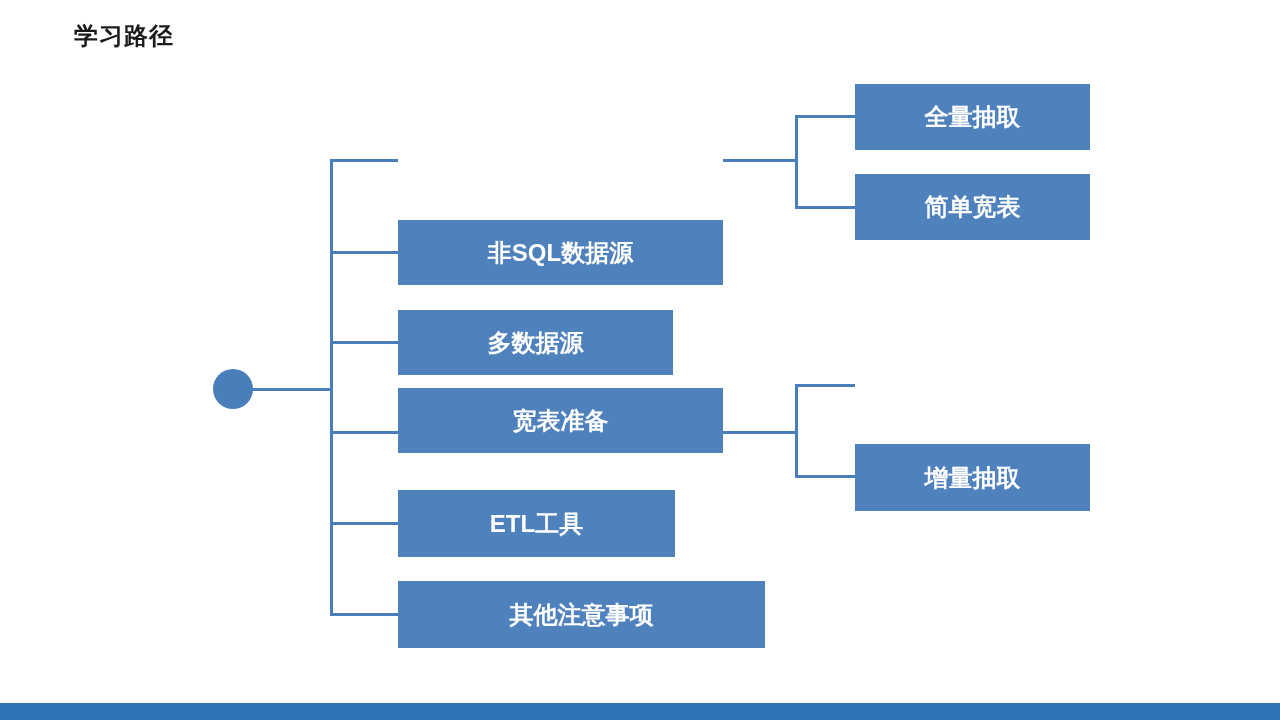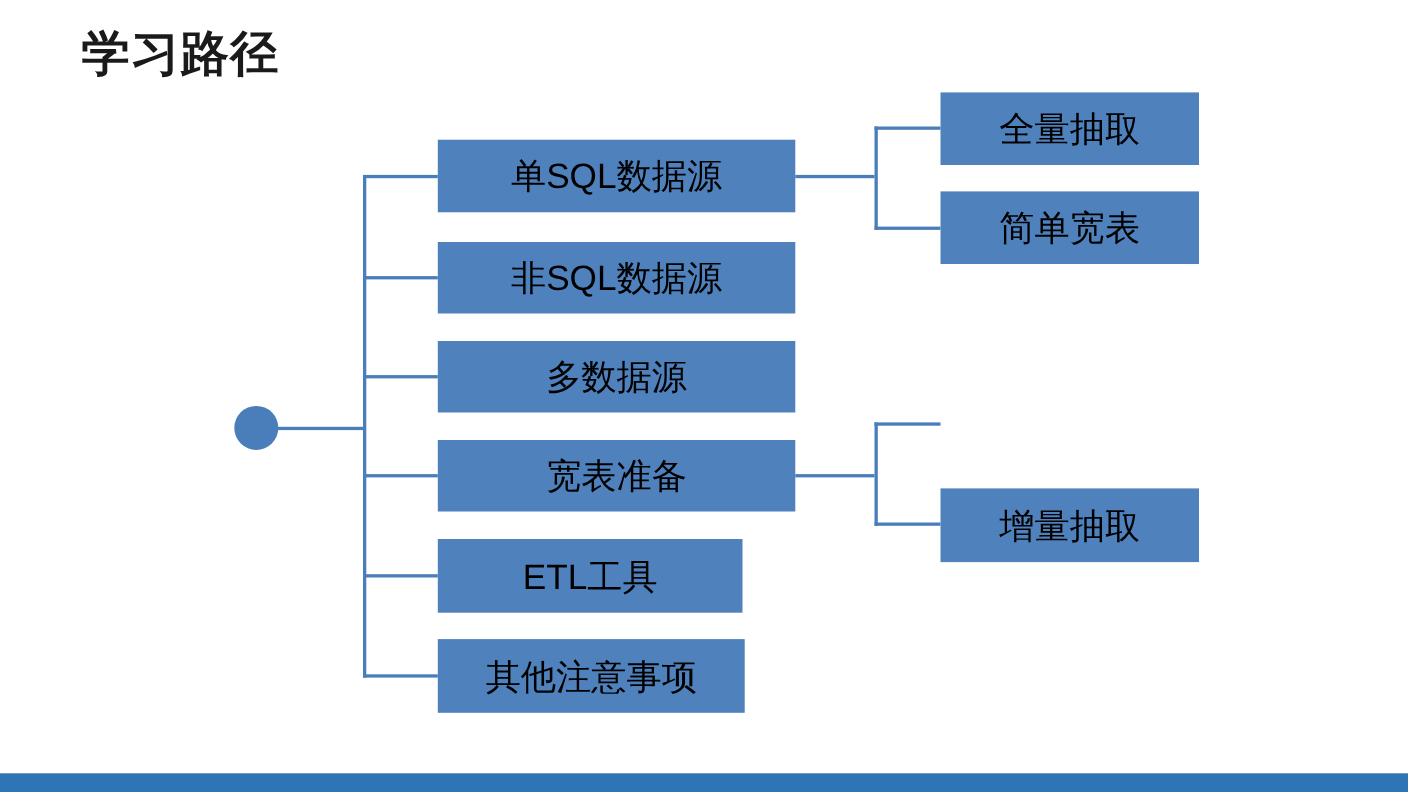--- a/index.html
+++ b/index.html
@@ -7,30 +7,30 @@
   body {
     width: 1280px; height: 720px;
     background: #ffffff;
     font-family: "Liberation Sans", "DejaVu Sans", sans-serif;
     overflow: hidden;
   }
   .slide { position: relative; width: 1280px; height: 720px; background: #ffffff; }
 
   .title {
     position: absolute; left: 74px; top: 20px;
-    font-size: 44px; font-weight: 700; color: #1a1a1a;
+    font-size: 24px; font-weight: 700; color: #1a1a1a;
     letter-spacing: 1px;
   }
 
   .node {
     position: absolute;
     background: #4f81bd;
-    color: #000000;
+    color: #ffffff;
     display: flex; align-items: center; justify-content: center;
-    font-size: 32px; font-weight: 400;
+    font-size: 24px; font-weight: 700;
     text-align: center;
     line-height: 1;
   }
 
   .line { position: absolute; background: #4a7ebb; }
 
   .root {
     position: absolute; left: 213px; top: 369px;
     width: 40px; height: 40px; border-radius: 50%;
     background: #4a7ebb;
@@ -65,26 +65,25 @@
   <div class="line" style="left:723px; top:159px; width:72px; height:3px;"></div>
   <div class="line" style="left:795px; top:115px; width:3px; height:94px;"></div>
   <div class="line" style="left:795px; top:115px; width:60px; height:3px;"></div>
   <div class="line" style="left:795px; top:206px; width:60px; height:3px;"></div>
 
   <div class="line" style="left:723px; top:431px; width:72px; height:3px;"></div>
   <div class="line" style="left:795px; top:384px; width:3px; height:94px;"></div>
   <div class="line" style="left:795px; top:384px; width:60px; height:3px;"></div>
   <div class="line" style="left:795px; top:475px; width:60px; height:3px;"></div>
 
-  <div class="node" style="left:398px; top:127px; width:325px; height:66px;">单SQL数据源</div>
   <div class="node" style="left:398px; top:220px; width:325px; height:65px;">非SQL数据源</div>
-  <div class="node" style="left:398px; top:310px; width:325px; height:65px;">多数据源</div>
-  <div class="node" style="left:398px; top:400px; width:325px; height:65px;">宽表准备</div>
+  <div class="node" style="left:398px; top:310px; width:275px; height:65px;">多数据源</div>
+  <div class="node" style="left:398px; top:388px; width:325px; height:65px;">宽表准备</div>
   <div class="node" style="left:398px; top:490px; width:277px; height:67px;">ETL工具</div>
-  <div class="node" style="left:398px; top:581px; width:279px; height:67px;">其他注意事项</div>
+  <div class="node" style="left:398px; top:581px; width:367px; height:67px;">其他注意事项</div>
 
   <div class="node" style="left:855px; top:84px; width:235px; height:66px;">全量抽取</div>
   <div class="node" style="left:855px; top:174px; width:235px; height:66px;">简单宽表</div>
   <div class="node" style="left:855px; top:444px; width:235px; height:67px;">增量抽取</div>
 
   <div class="footer-bar"></div>
 
 </div>
 
 </body></html>

